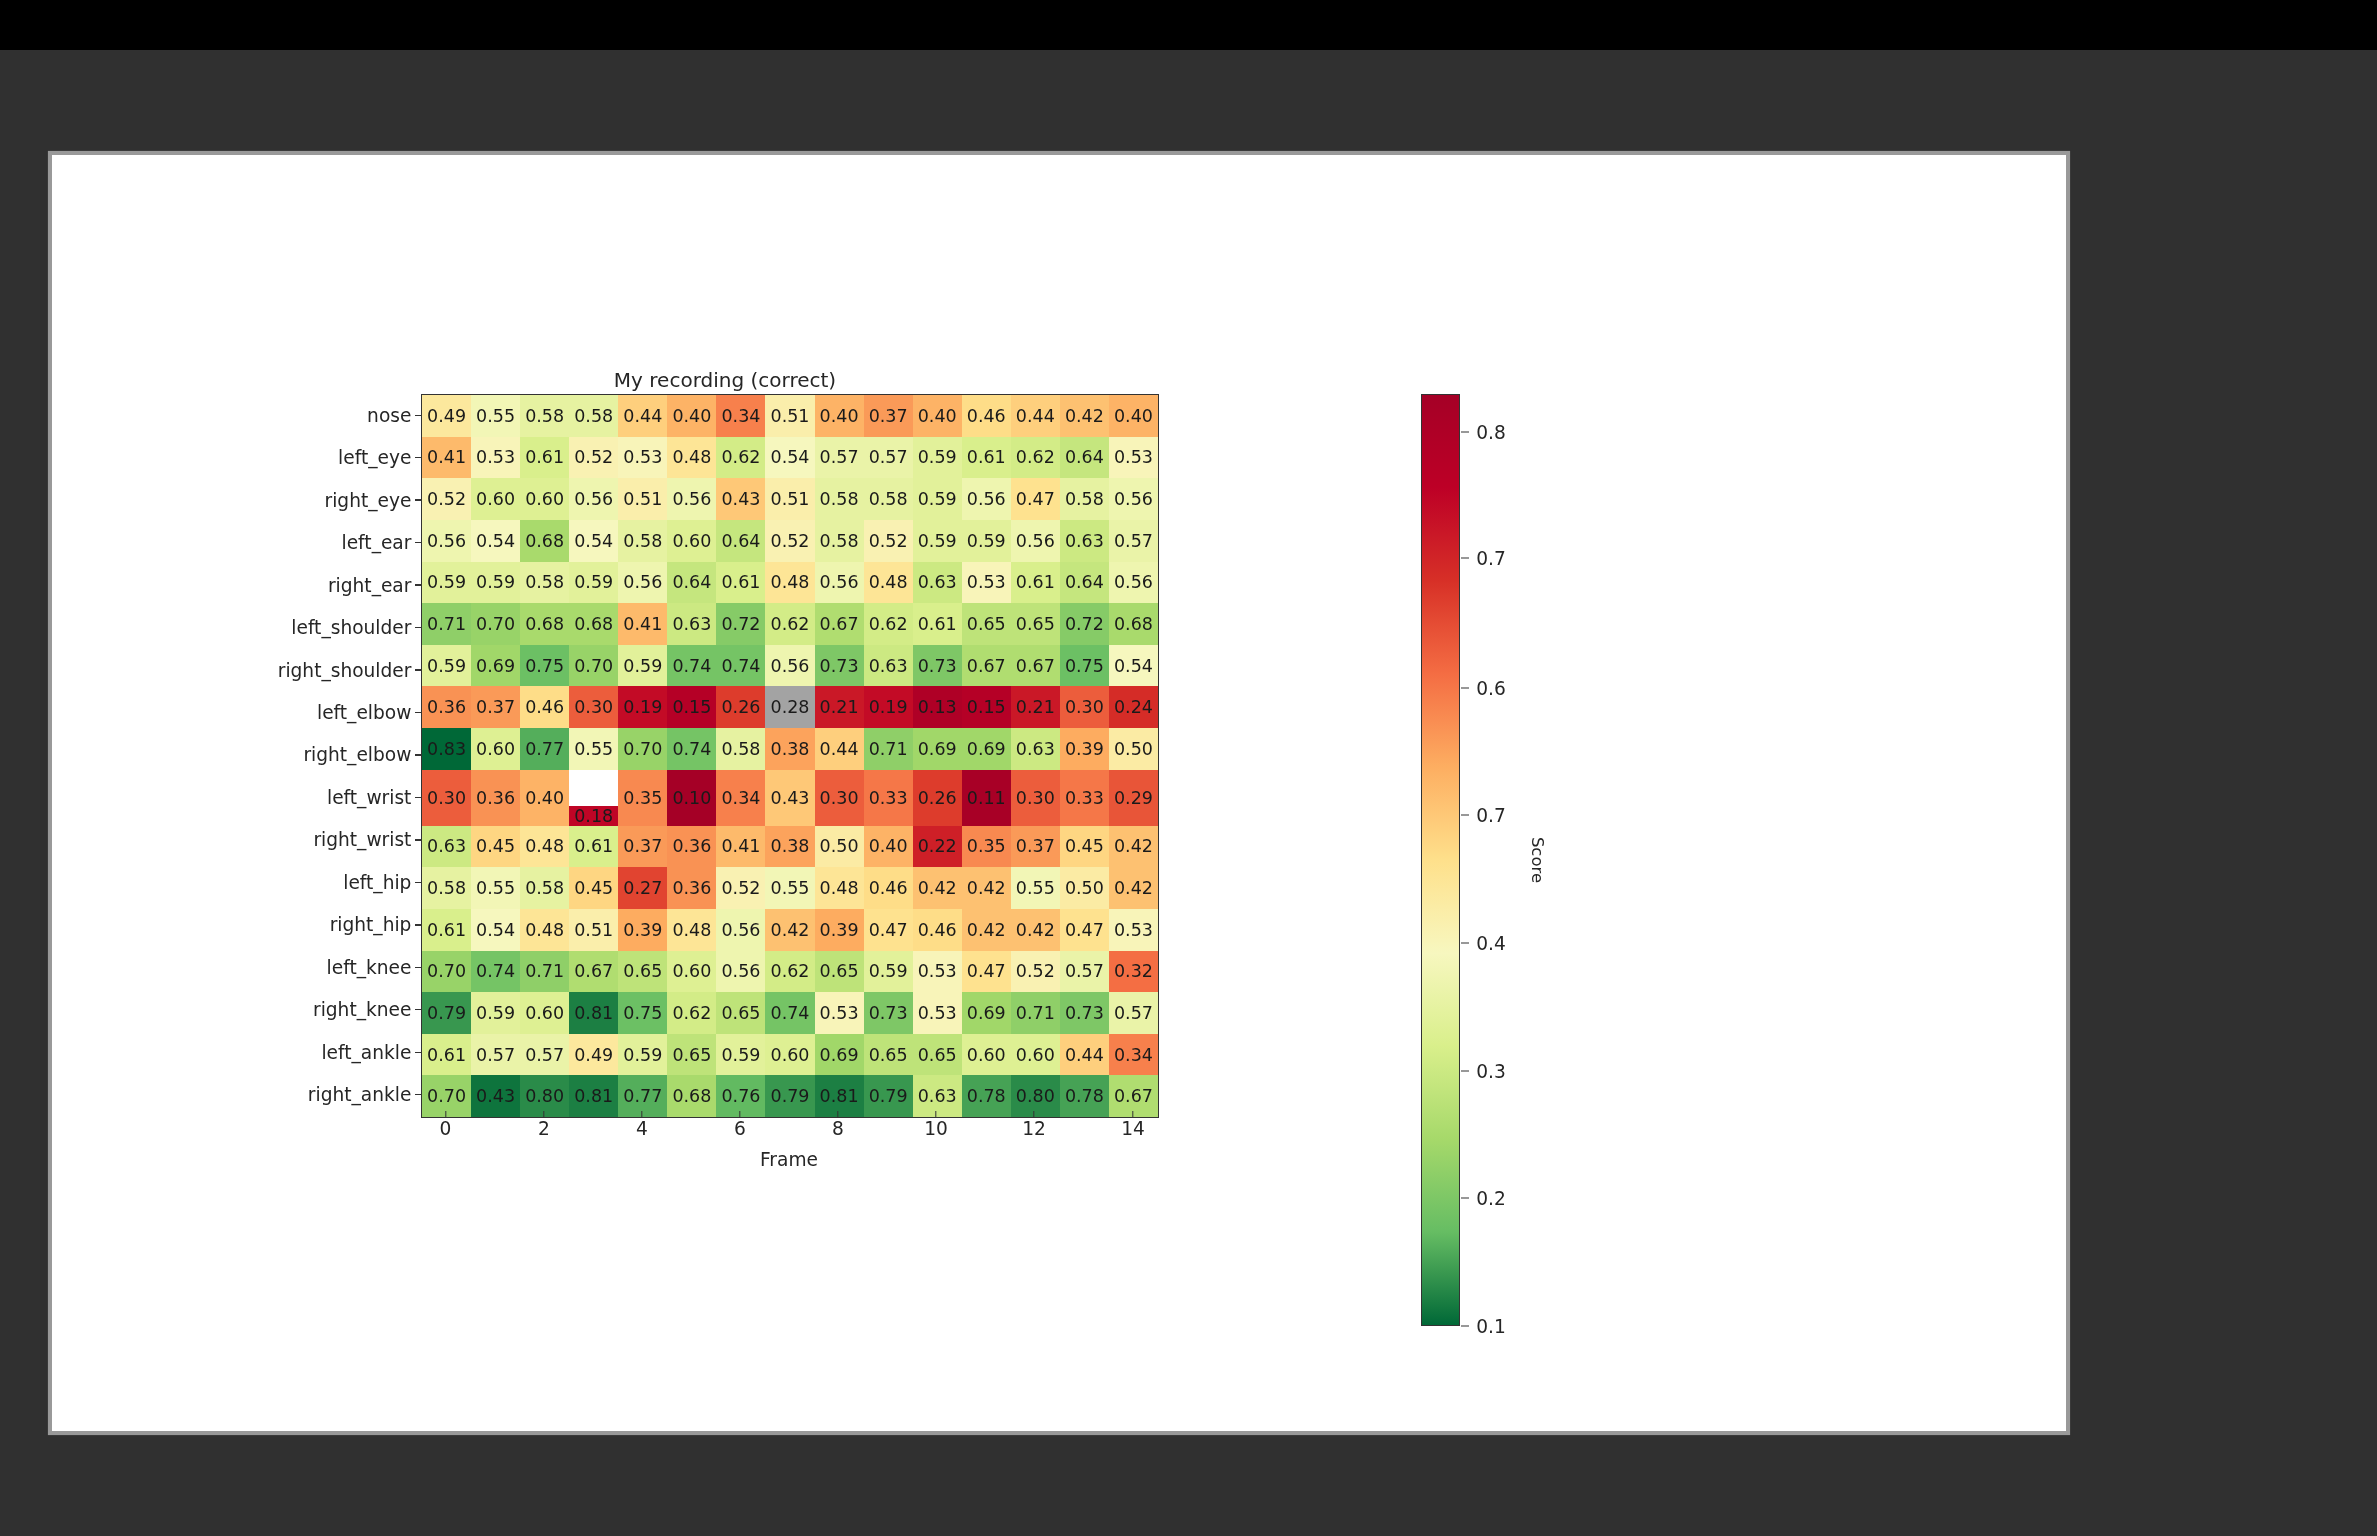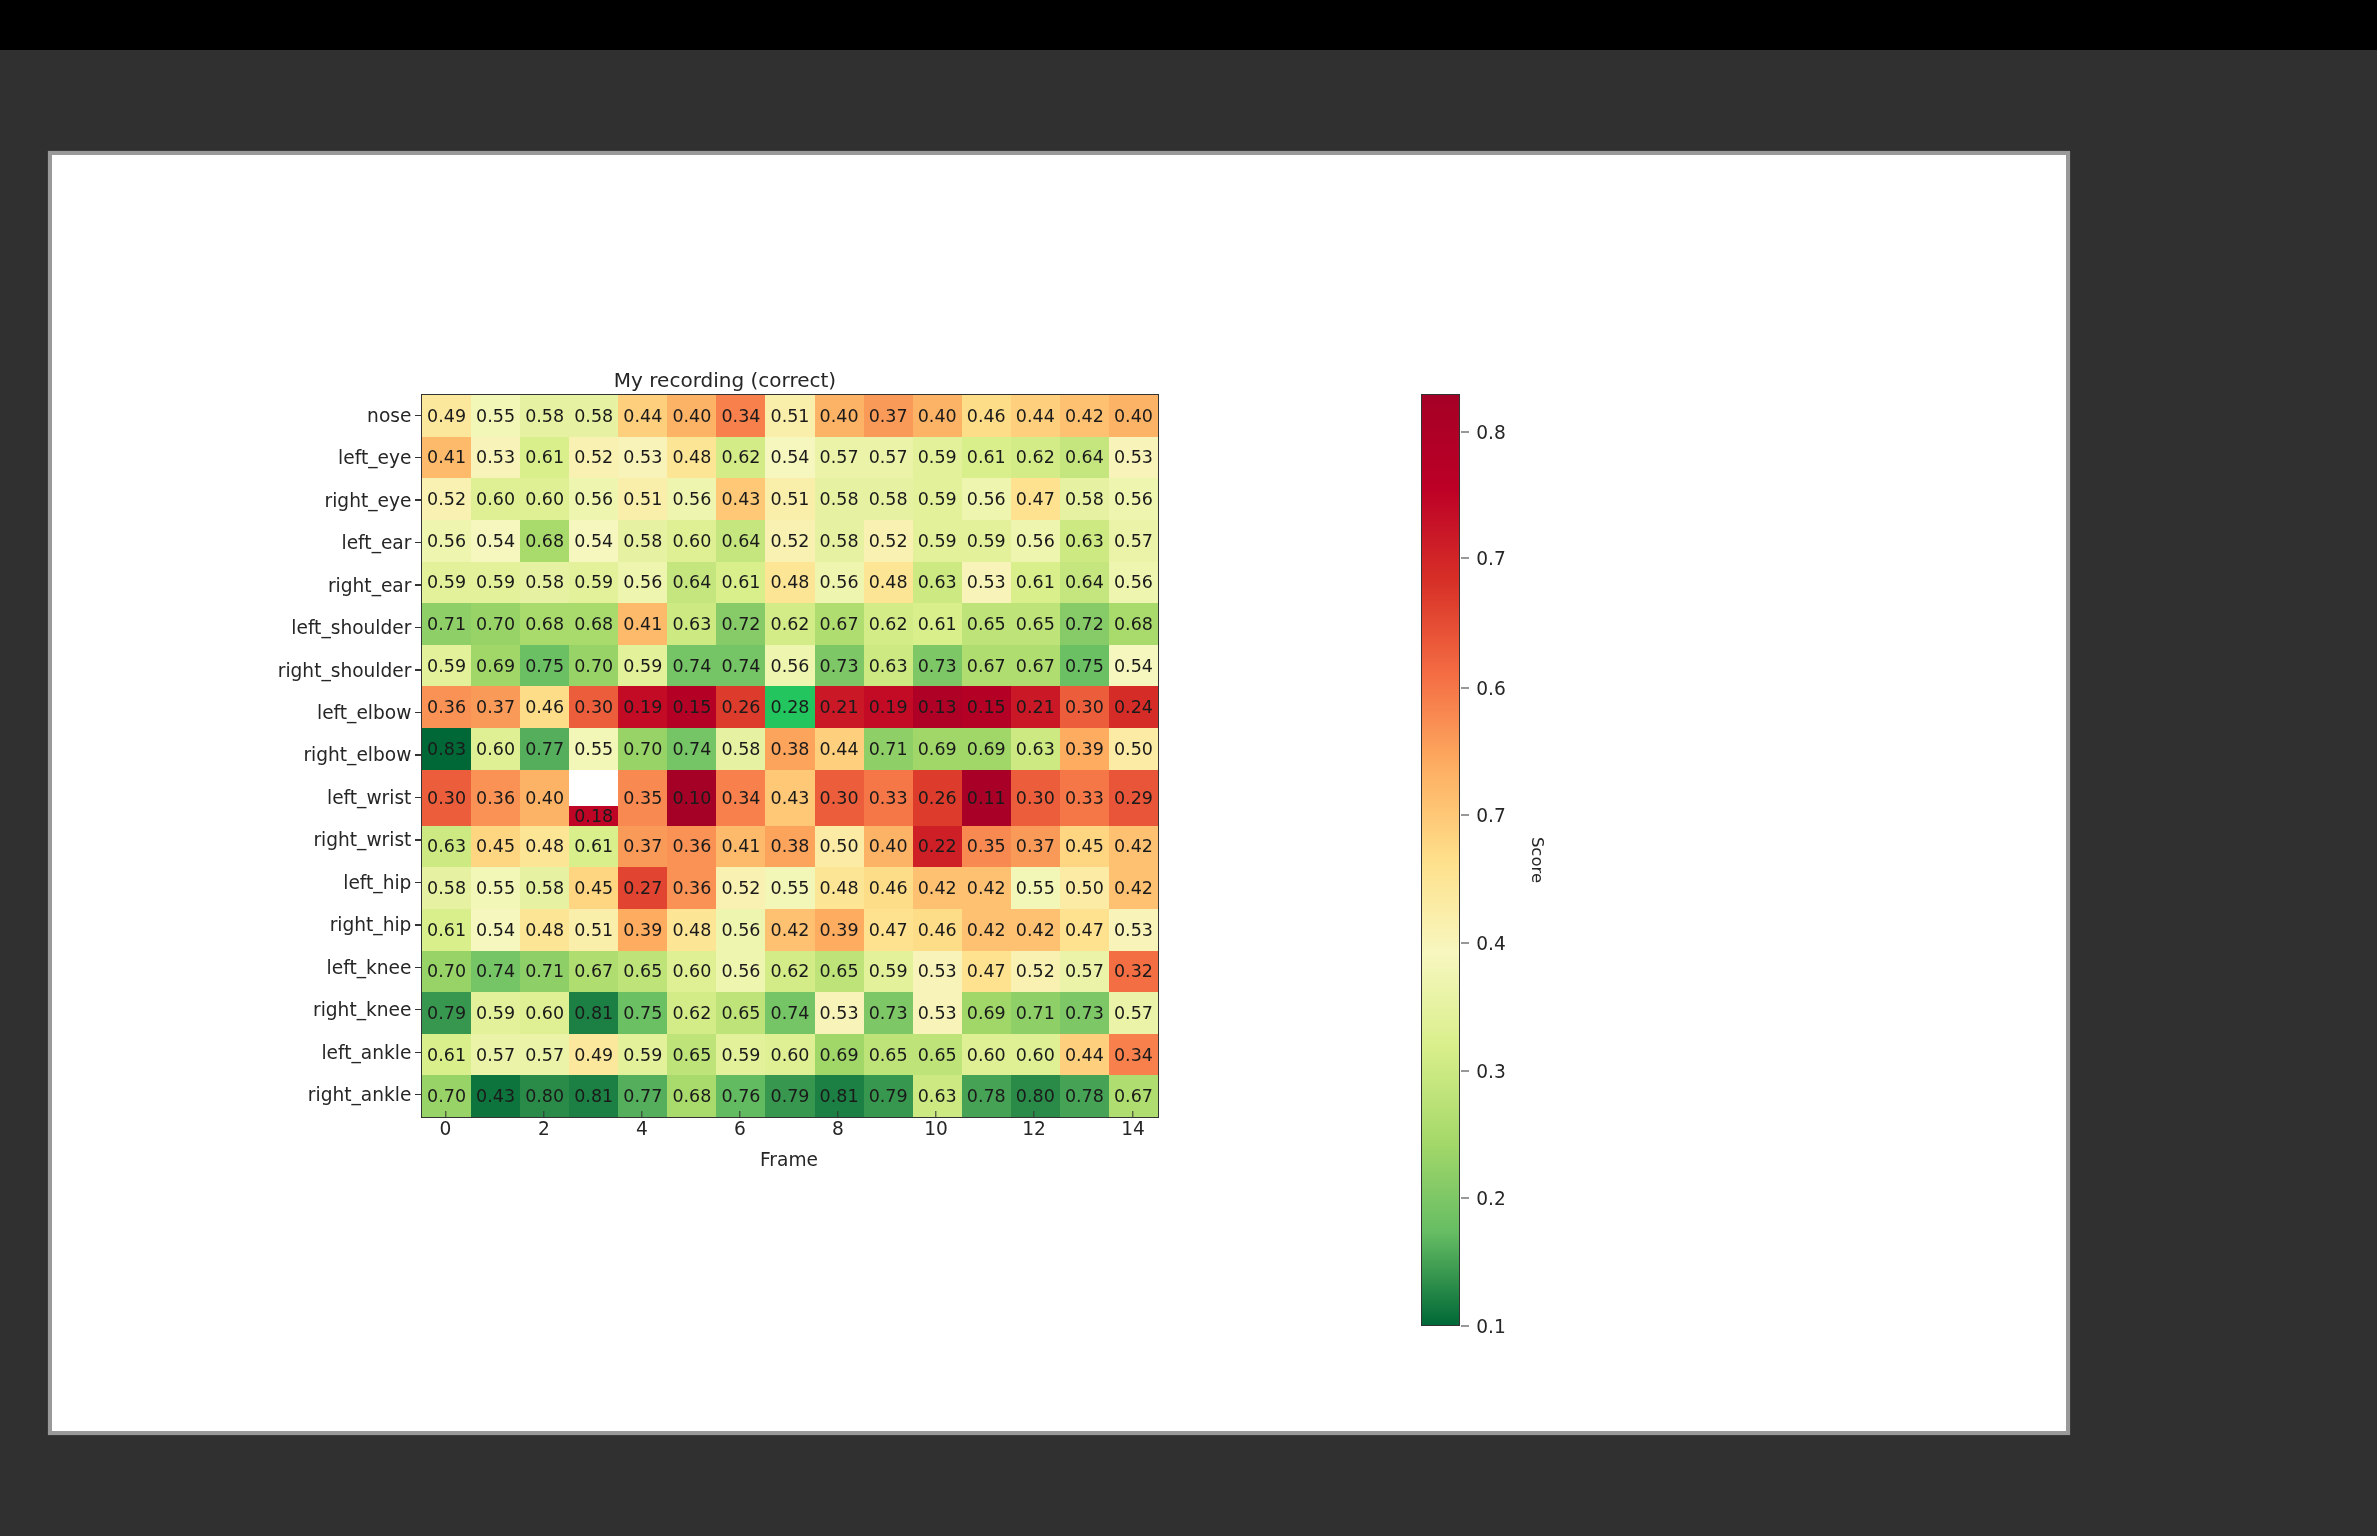--- a/index.html
+++ b/index.html
@@ -248,21 +248,21 @@
         <div class="cell" style="background: rgb(176, 221, 112);">0.67</div>
         <div class="cell" style="background: rgb(108, 192, 100);">0.75</div>
         <div class="cell" style="background: rgb(246, 247, 190);">0.54</div>
         <div class="cell" style="background: rgb(249, 146, 84);">0.36</div>
         <div class="cell" style="background: rgb(250, 154, 88);">0.37</div>
         <div class="cell" style="background: rgb(254, 221, 136);">0.46</div>
         <div class="cell" style="background: rgb(236, 93, 60);">0.30</div>
         <div class="cell" style="background: rgb(195, 11, 38);">0.19</div>
         <div class="cell" style="background: rgb(181, 0, 38);">0.15</div>
         <div class="cell" style="background: rgb(221, 60, 44);">0.26</div>
-        <div class="cell" style="background: #22c55e;">0.28</div>
+        <div class="cell" style="background: #a3a3a3;">0.28</div>
         <div class="cell" style="background: rgb(202, 24, 39);">0.21</div>
         <div class="cell" style="background: rgb(195, 11, 38);">0.19</div>
         <div class="cell" style="background: rgb(175, 0, 38);">0.13</div>
         <div class="cell" style="background: rgb(181, 0, 38);">0.15</div>
         <div class="cell" style="background: rgb(202, 24, 39);">0.21</div>
         <div class="cell" style="background: rgb(236, 93, 60);">0.30</div>
         <div class="cell" style="background: rgb(213, 44, 39);">0.24</div>
         <div class="cell" style="background: rgb(0, 104, 55);">0.83</div>
         <div class="cell" style="background: rgb(222, 240, 147);">0.60</div>
         <div class="cell" style="background: rgb(84, 174, 91);">0.77</div>

